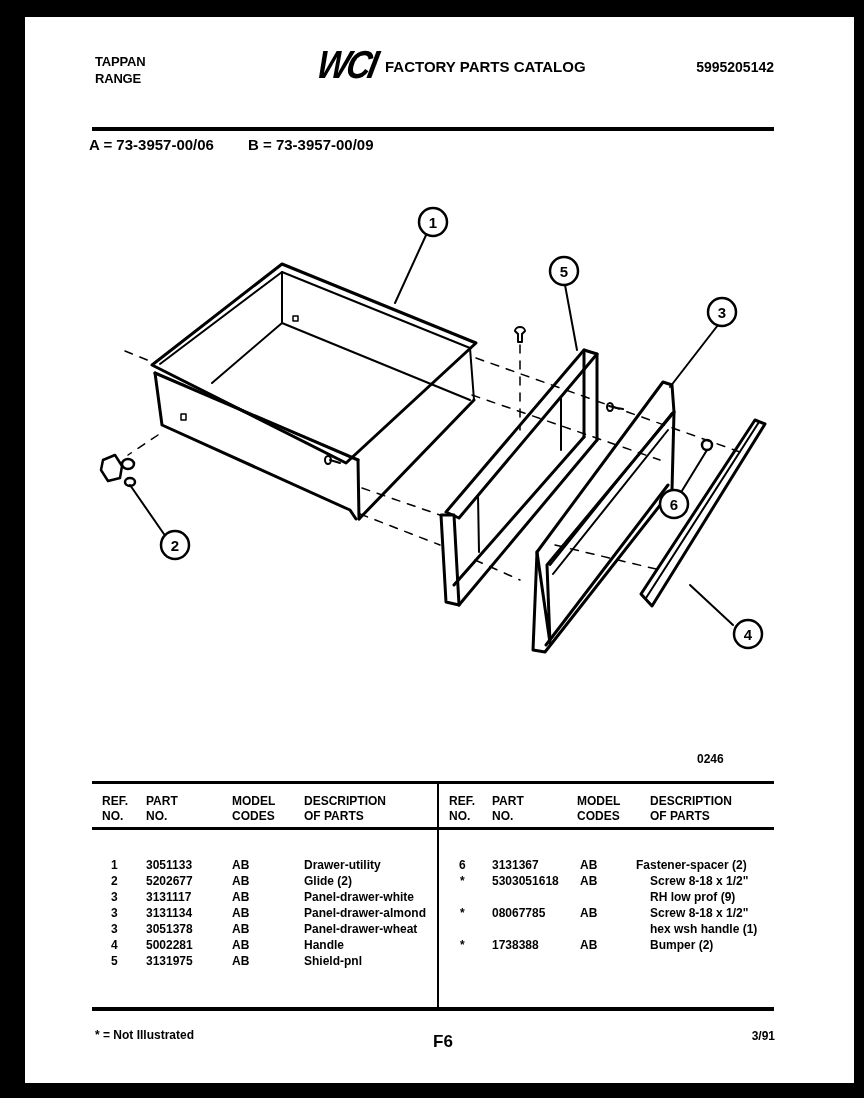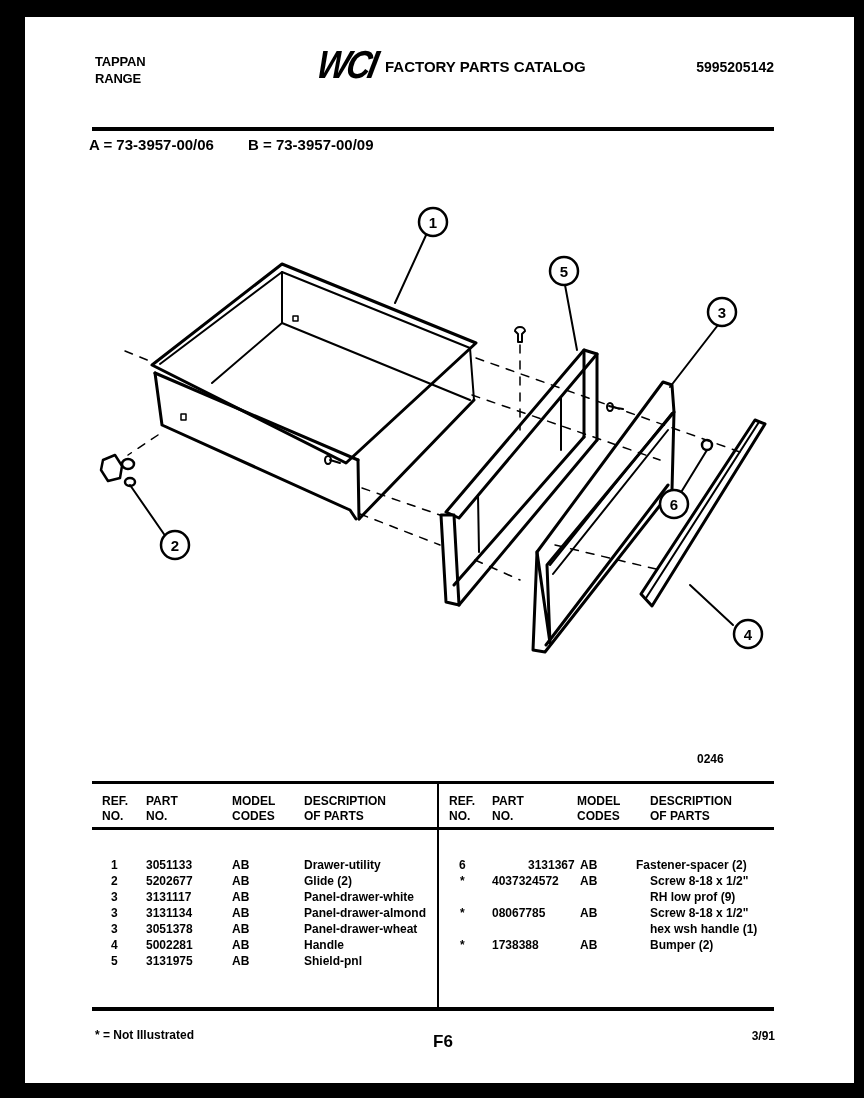--- a/index.html
+++ b/index.html
@@ -213,26 +213,26 @@
     <div class="row" style="left:54px; top:156px;">5002281</div>
     <div class="row" style="left:140px; top:156px;">AB</div>
     <div class="row" style="left:212px; top:156px;">Handle</div>
 
     <div class="row" style="left:19px; top:172px;"><span>5</span></div>
     <div class="row" style="left:54px; top:172px;">3131975</div>
     <div class="row" style="left:140px; top:172px;">AB</div>
     <div class="row" style="left:212px; top:172px;">Shield-pnl</div>
 
     <div class="row" style="left:367px; top:76px;">6</div>
-    <div class="row" style="left:400px; top:76px;margin-left:36px;">3131367</div>
+    <div class="row" style="left:400px; top:76px;">3131367</div>
     <div class="row" style="left:488px; top:76px;">AB</div>
     <div class="row" style="left:544px; top:76px;">Fastener-spacer (2)</div>
 
     <div class="row" style="left:368px; top:92px;">*</div>
-    <div class="row" style="left:400px; top:92px;">4037324572</div>
+    <div class="row" style="left:400px; top:92px;">5303051618</div>
     <div class="row" style="left:488px; top:92px;">AB</div>
     <div class="row" style="left:558px; top:92px;">Screw 8-18 x 1/2"</div>
     <div class="row" style="left:558px; top:108px;">RH low prof (9)</div>
 
     <div class="row" style="left:368px; top:124px;">*</div>
     <div class="row" style="left:400px; top:124px;">08067785</div>
     <div class="row" style="left:488px; top:124px;">AB</div>
     <div class="row" style="left:558px; top:124px;">Screw 8-18 x 1/2"</div>
     <div class="row" style="left:558px; top:140px;">hex wsh handle (1)</div>
 

